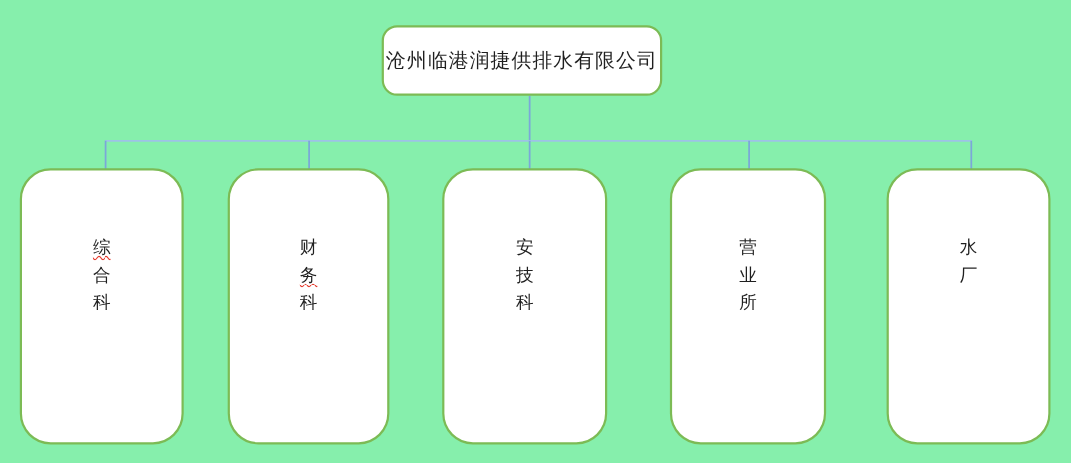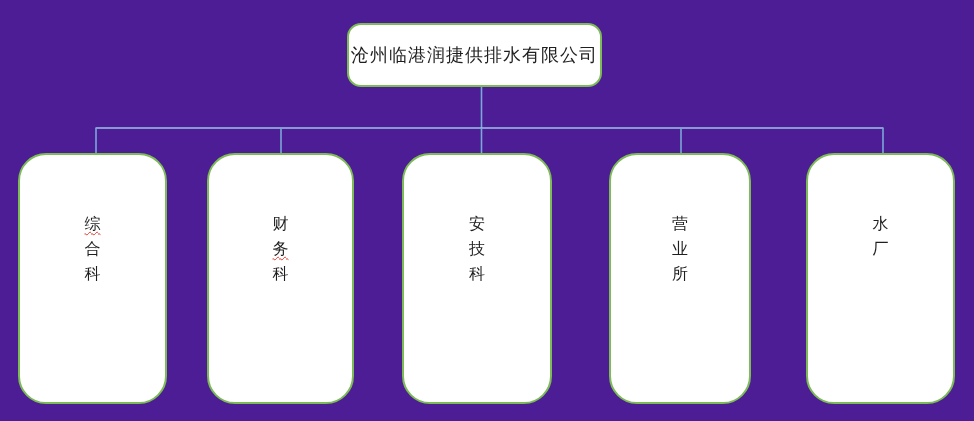--- a/index.html
+++ b/index.html
@@ -8,22 +8,22 @@
     --connector-stem: #7ba7d9;
     --text: #1f1f1f;
     --spellcheck: #e5392c;
   }
   * { box-sizing: border-box; }
   html, body { margin: 0; padding: 0; background: #ffffff; }
   .canvas {
     position: relative;
     width: 974px;
     height: 421px;
-    background: #4c1d95;
-    font-family: Liberation Mono, monospace;
+    background: #86efac;
+    font-family: Liberation Sans, sans-serif;
     overflow: hidden;
   }
   .connectors {
     position: absolute;
     left: 0; top: 0;
     width: 974px; height: 421px;
     pointer-events: none;
   }
   .connectors line.hline { stroke: var(--connector-horizontal); stroke-width: 1.6; }
   .connectors line.stem  { stroke: var(--connector-stem);       stroke-width: 1.6; }

